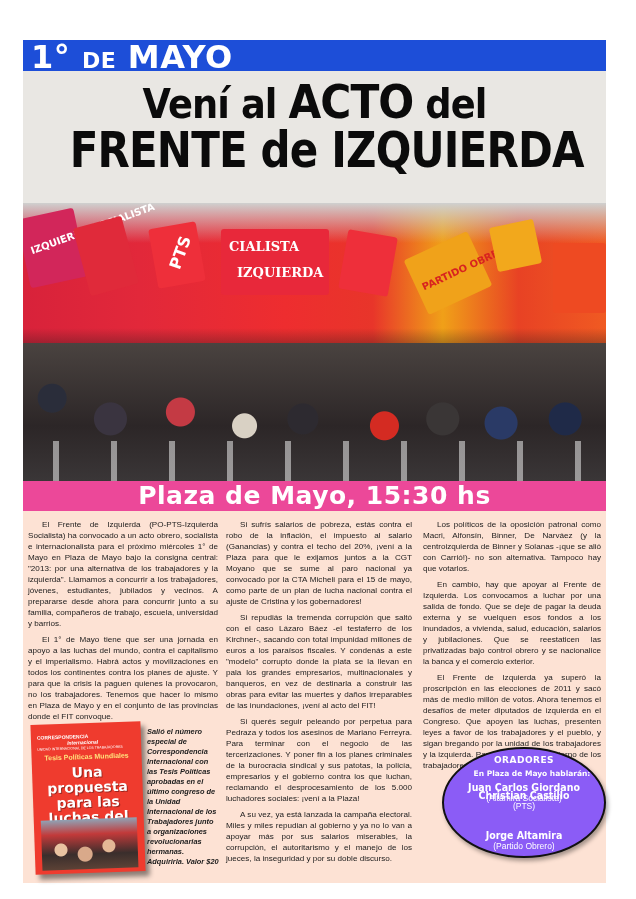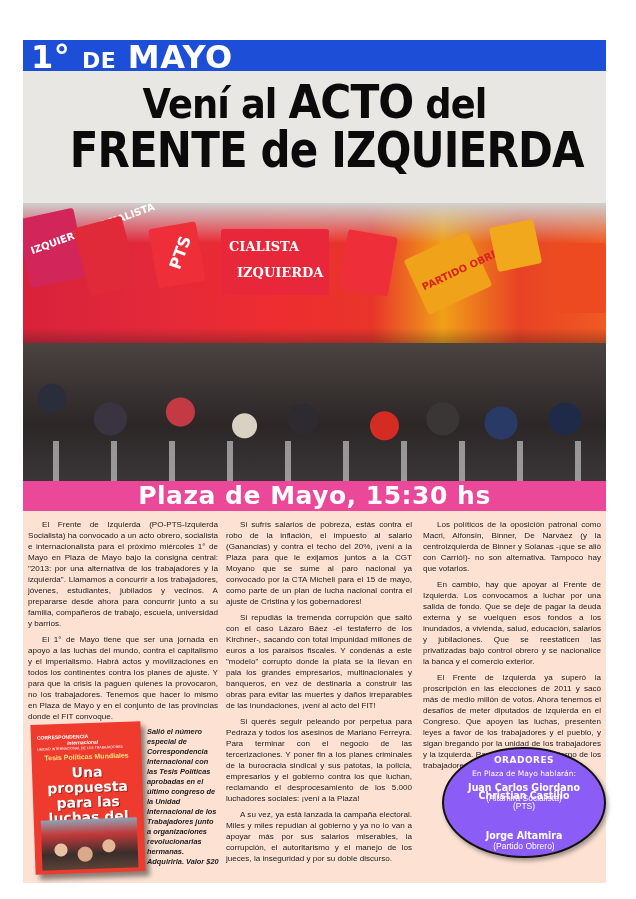--- a/index.html
+++ b/index.html
@@ -60,21 +60,21 @@
   .magazine .mphoto { position: absolute; left: 7px; top: 96px; width: 96px; height: 50px;
     background:
       radial-gradient(circle at 20% 60%, #e9c3a1 0 6px, transparent 7px),
       radial-gradient(circle at 45% 70%, #d9a98a 0 7px, transparent 8px),
       radial-gradient(circle at 70% 55%, #e4b896 0 6px, transparent 7px),
       linear-gradient(180deg, #8fa3b6 0%, #c23a3a 30%, #3a2e2c 70%, #5c4236 100%); }
   .mag-caption { position: absolute; left: 124px; top: 216px; width: 72px; font-size: 7.4px; line-height: 10px; font-style: italic; color: #1b1b1b; font-weight: bold; }
 
   .oradores { position: absolute; left: 419px; top: 236px; width: 164px; height: 111px; border-radius: 50%; background: #8b5cf6; border: 2px solid #111; box-shadow: 2px 3px 4px rgba(0,0,0,0.35); text-align: center; color: #fff; font-family: "DejaVu Sans", sans-serif; }
   .oradores .h { position: absolute; left: 0; width: 100%; top: 6px; font-size: 9px; font-weight: 900; letter-spacing: 0.5px; }
-  .oradores .sub { position: absolute; left: 0; width: 100%; top: 20px; font-size: 7.5px; font-weight: 400; }
+  .oradores .sub { position: absolute; left: 8px; width: 100%; top: 20px; font-size: 7.5px; font-weight: 700; }
   .oradores .sp { position: absolute; left: 0; width: 100%; }
   .oradores .name { font-size: 10.5px; font-weight: 900; line-height: 12px; transform: scaleX(0.9); white-space: nowrap; }
   .oradores .party { font-size: 8.5px; font-family: "Liberation Sans", sans-serif; line-height: 10px; }
 </style>
 </head>
 <body>
 
 <div class="page">
 
   <div class="top-bar">

